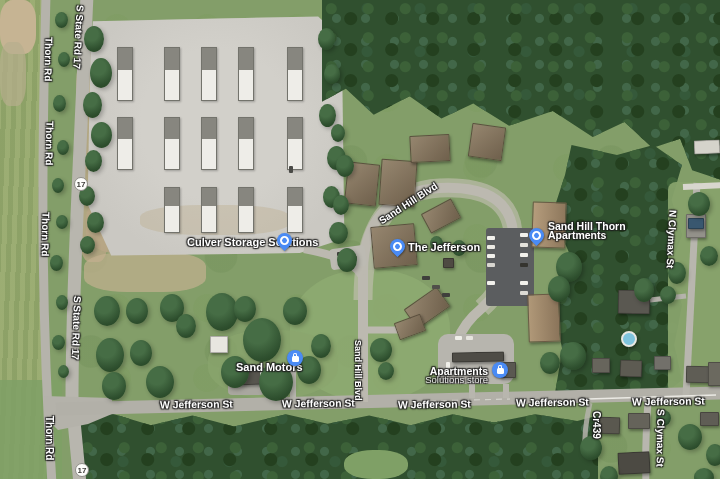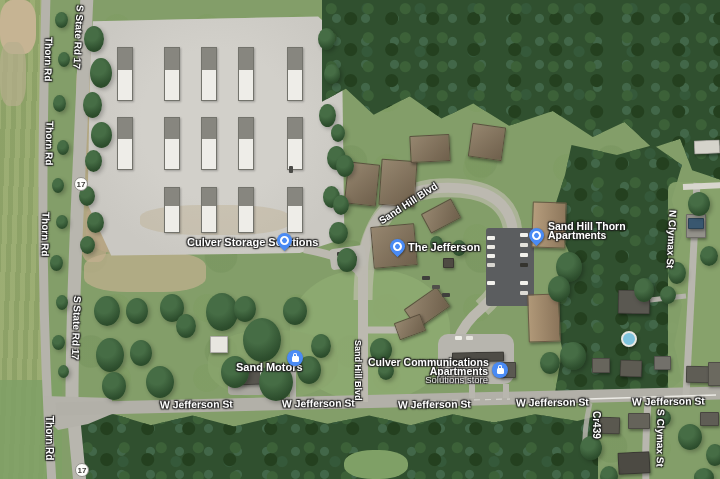--- a/index.html
+++ b/index.html
@@ -282,19 +282,19 @@
   <div class="pin-place" style="left:529px;top:228px;"></div>
   <div class="maplabel poi" style="left:548px;top:222px;line-height:9px;font-size:10.5px;">
     <span>Sand Hill Thorn</span><br>
     <span>Apartments</span>
   </div>
 
   <div class="maplabel poi" style="left:236px;top:361px;">Sand Motors</div>
   <div class="pin-shop" style="left:287px;top:350px;"></div>
 
   <div class="maplabel poi" style="left:368px;top:358px;width:120px;text-align:right;line-height:8.5px;font-size:10.5px;">
-    <span>Culver Communications</span><br>
+    <br>
     <span>Apartments</span><br>
     <span class="sub">Solutions store</span>
   </div>
   <div class="pin-shop" style="left:492px;top:362px;"></div>
 
 </div>
 
 </body></html>

